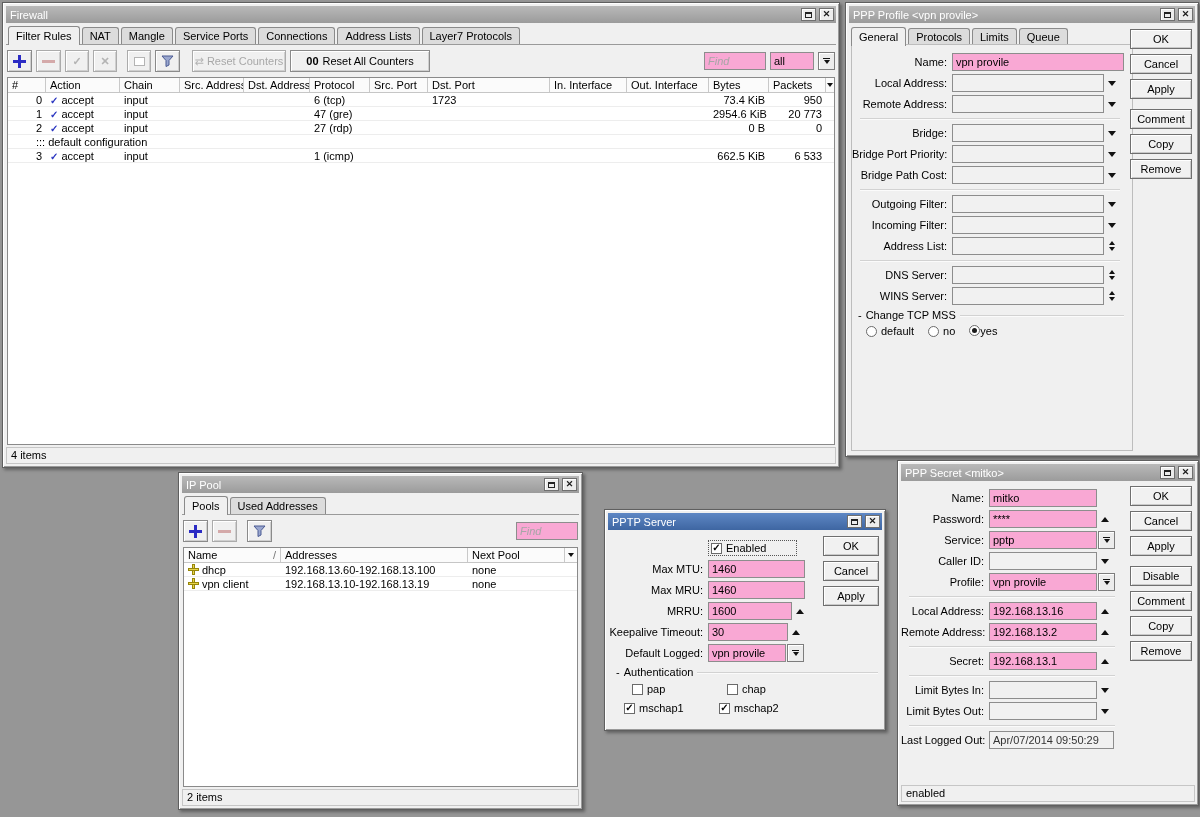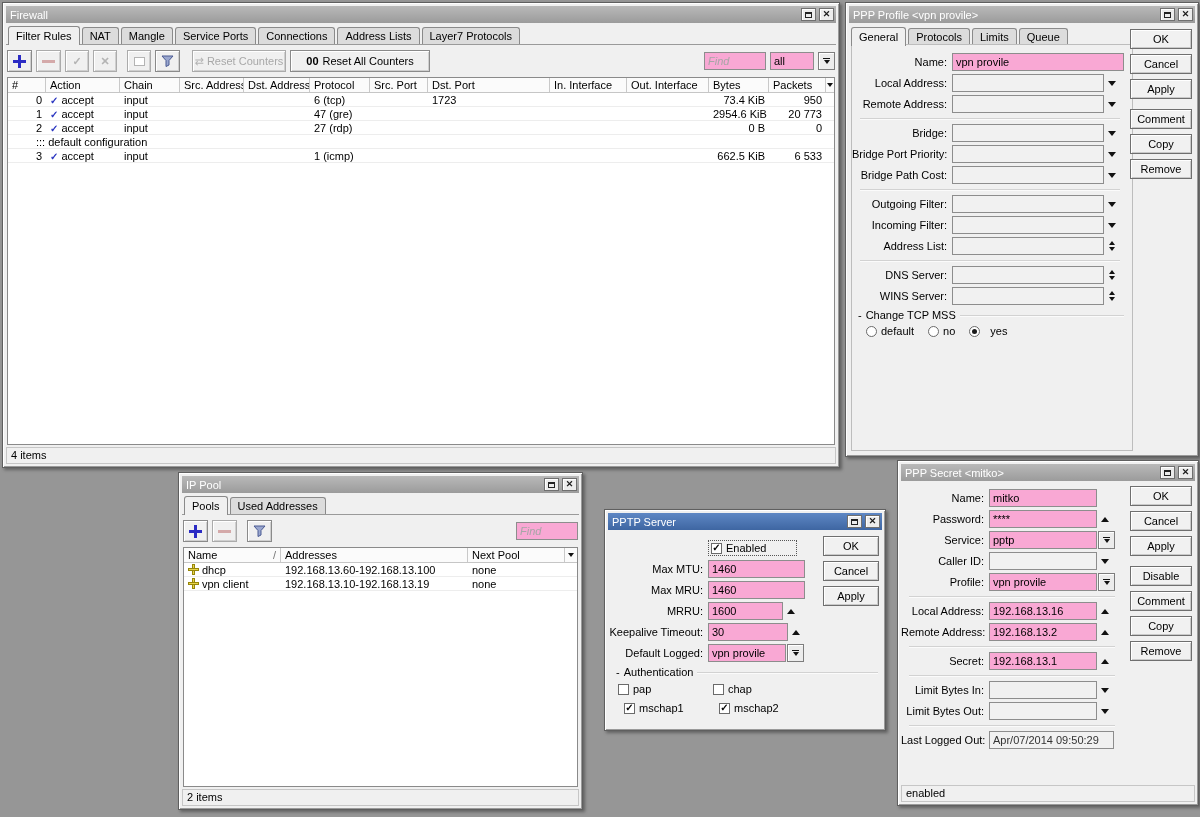--- a/index.html
+++ b/index.html
@@ -326,21 +326,21 @@
       </div>
       <div style="display:flex; gap:14px; margin:4px 0 0 14px; align-items:center;">
         <span style="display:flex; align-items:center; gap:4px">
             <span class="rb"></span>
             <span>default</span>
           </span>
         <span style="display:flex; align-items:center; gap:4px">
             <span class="rb"></span>
             <span>no</span>
           </span>
-        <span style="display:flex; align-items:center; gap:10px">
+        <span style="display:flex; align-items:flex-start; gap:0">
             <span class="rb on"></span>
             <span>yes</span>
           </span>
       </div>
     </div>
     <div class="btncol" style="right:3px; top:6px;">
       <span class="btn">OK</span>
       <span class="btn">Cancel</span>
       <span class="btn">Apply</span>
       <span class="btn" style="margin-top:5px">Comment</span>
@@ -428,21 +428,21 @@
     <div class="frow">
       <span class="flabel" style="width:100px">Max MTU:</span>
       <input class="txt" style="width: 97px;" value="1460">
     </div>
     <div class="frow">
       <span class="flabel" style="width:100px">Max MRU:</span>
       <input class="txt" style="width: 97px;" value="1460">
     </div>
     <div class="frow">
       <span class="flabel" style="width:100px">MRRU:</span>
-      <input class="txt" style="width: 75px;" value="1600">
+      <input class="txt" style="width: 84px;" value="1600">
       <span class="arrcell">
           <span class="tu"></span>
         </span>
     </div>
     <div class="frow">
       <span class="flabel" style="width:100px">Keepalive Timeout:</span>
       <input class="txt" style="width: 80px;" value="30">
       <span class="arrcell">
           <span class="tu"></span>
         </span>
@@ -453,21 +453,21 @@
       <span class="combo" style="margin-left:1px">
           <span class="bar"></span>
           <span class="td tds"></span>
         </span>
     </div>
     <div class="group-hr" style="margin-left:8px;">
       <span>-</span>
       <span>Authentication</span>
       <span class="line"></span>
     </div>
-    <div style="display:flex; margin:5px 0 0 10px;">
+    <div style="display:flex; margin:5px 0 0 24px;">
       <span style="width:95px; display:flex; align-items:center; gap:4px">
           <span class="cb"></span>
           <span>pap</span>
         </span>
       <span style="display:flex; align-items:center; gap:4px">
           <span class="cb"></span>
           <span>chap</span>
         </span>
     </div>
     <div style="display:flex; margin:7px 0 0 16px;">

